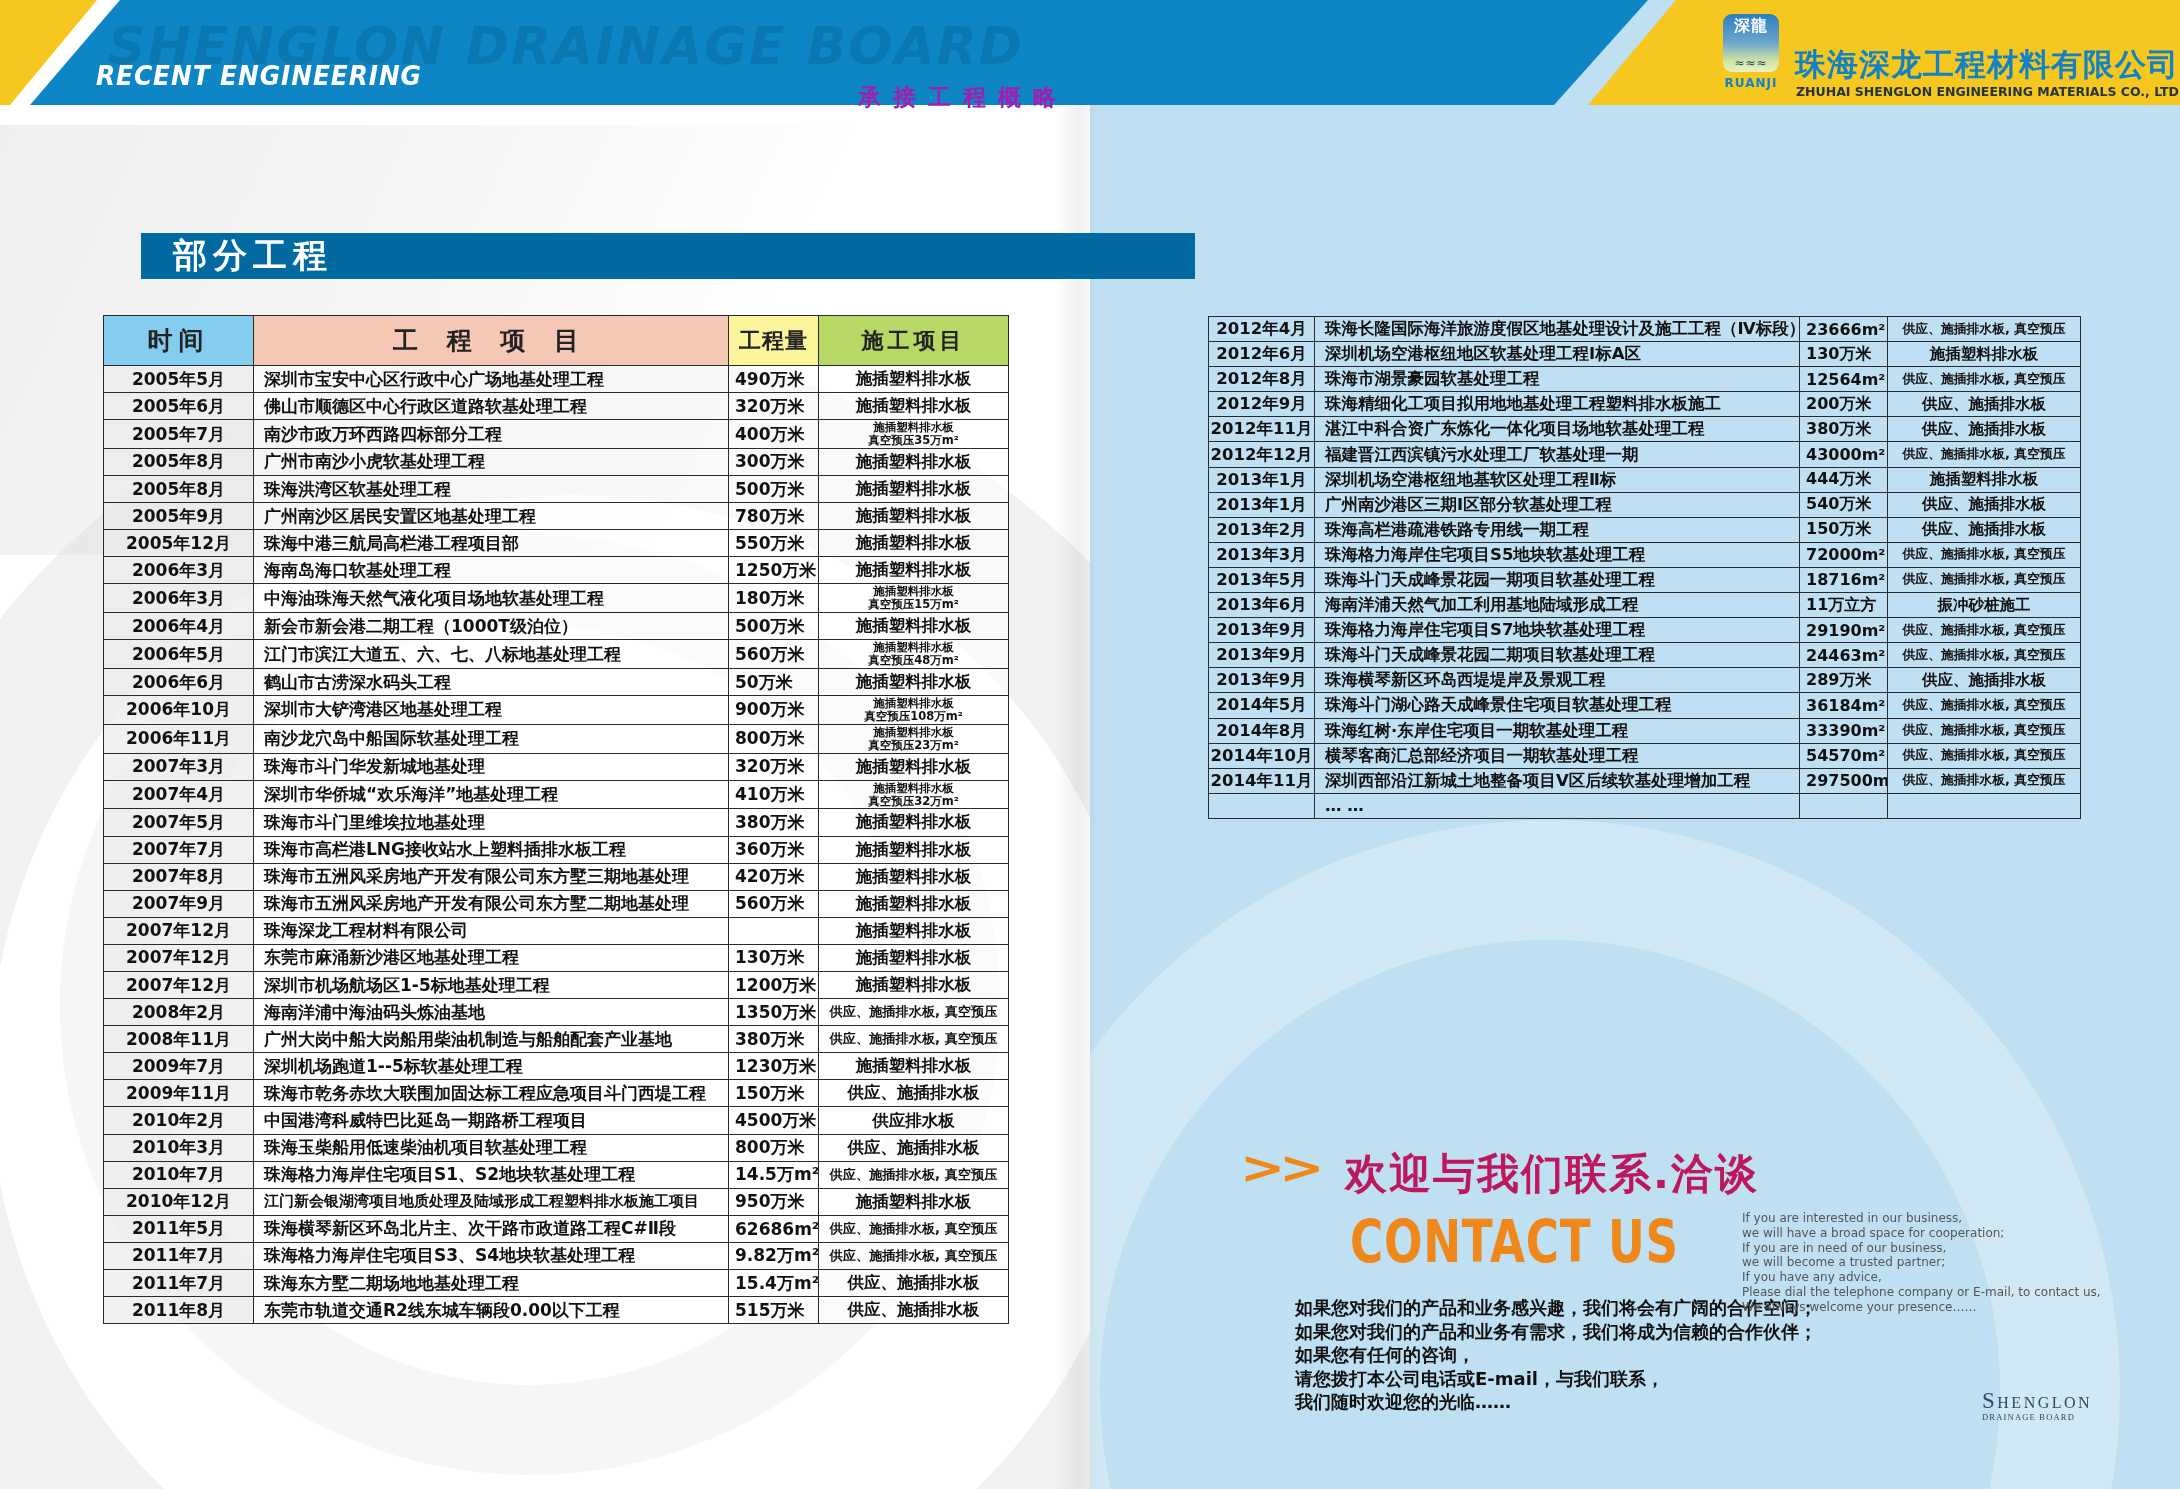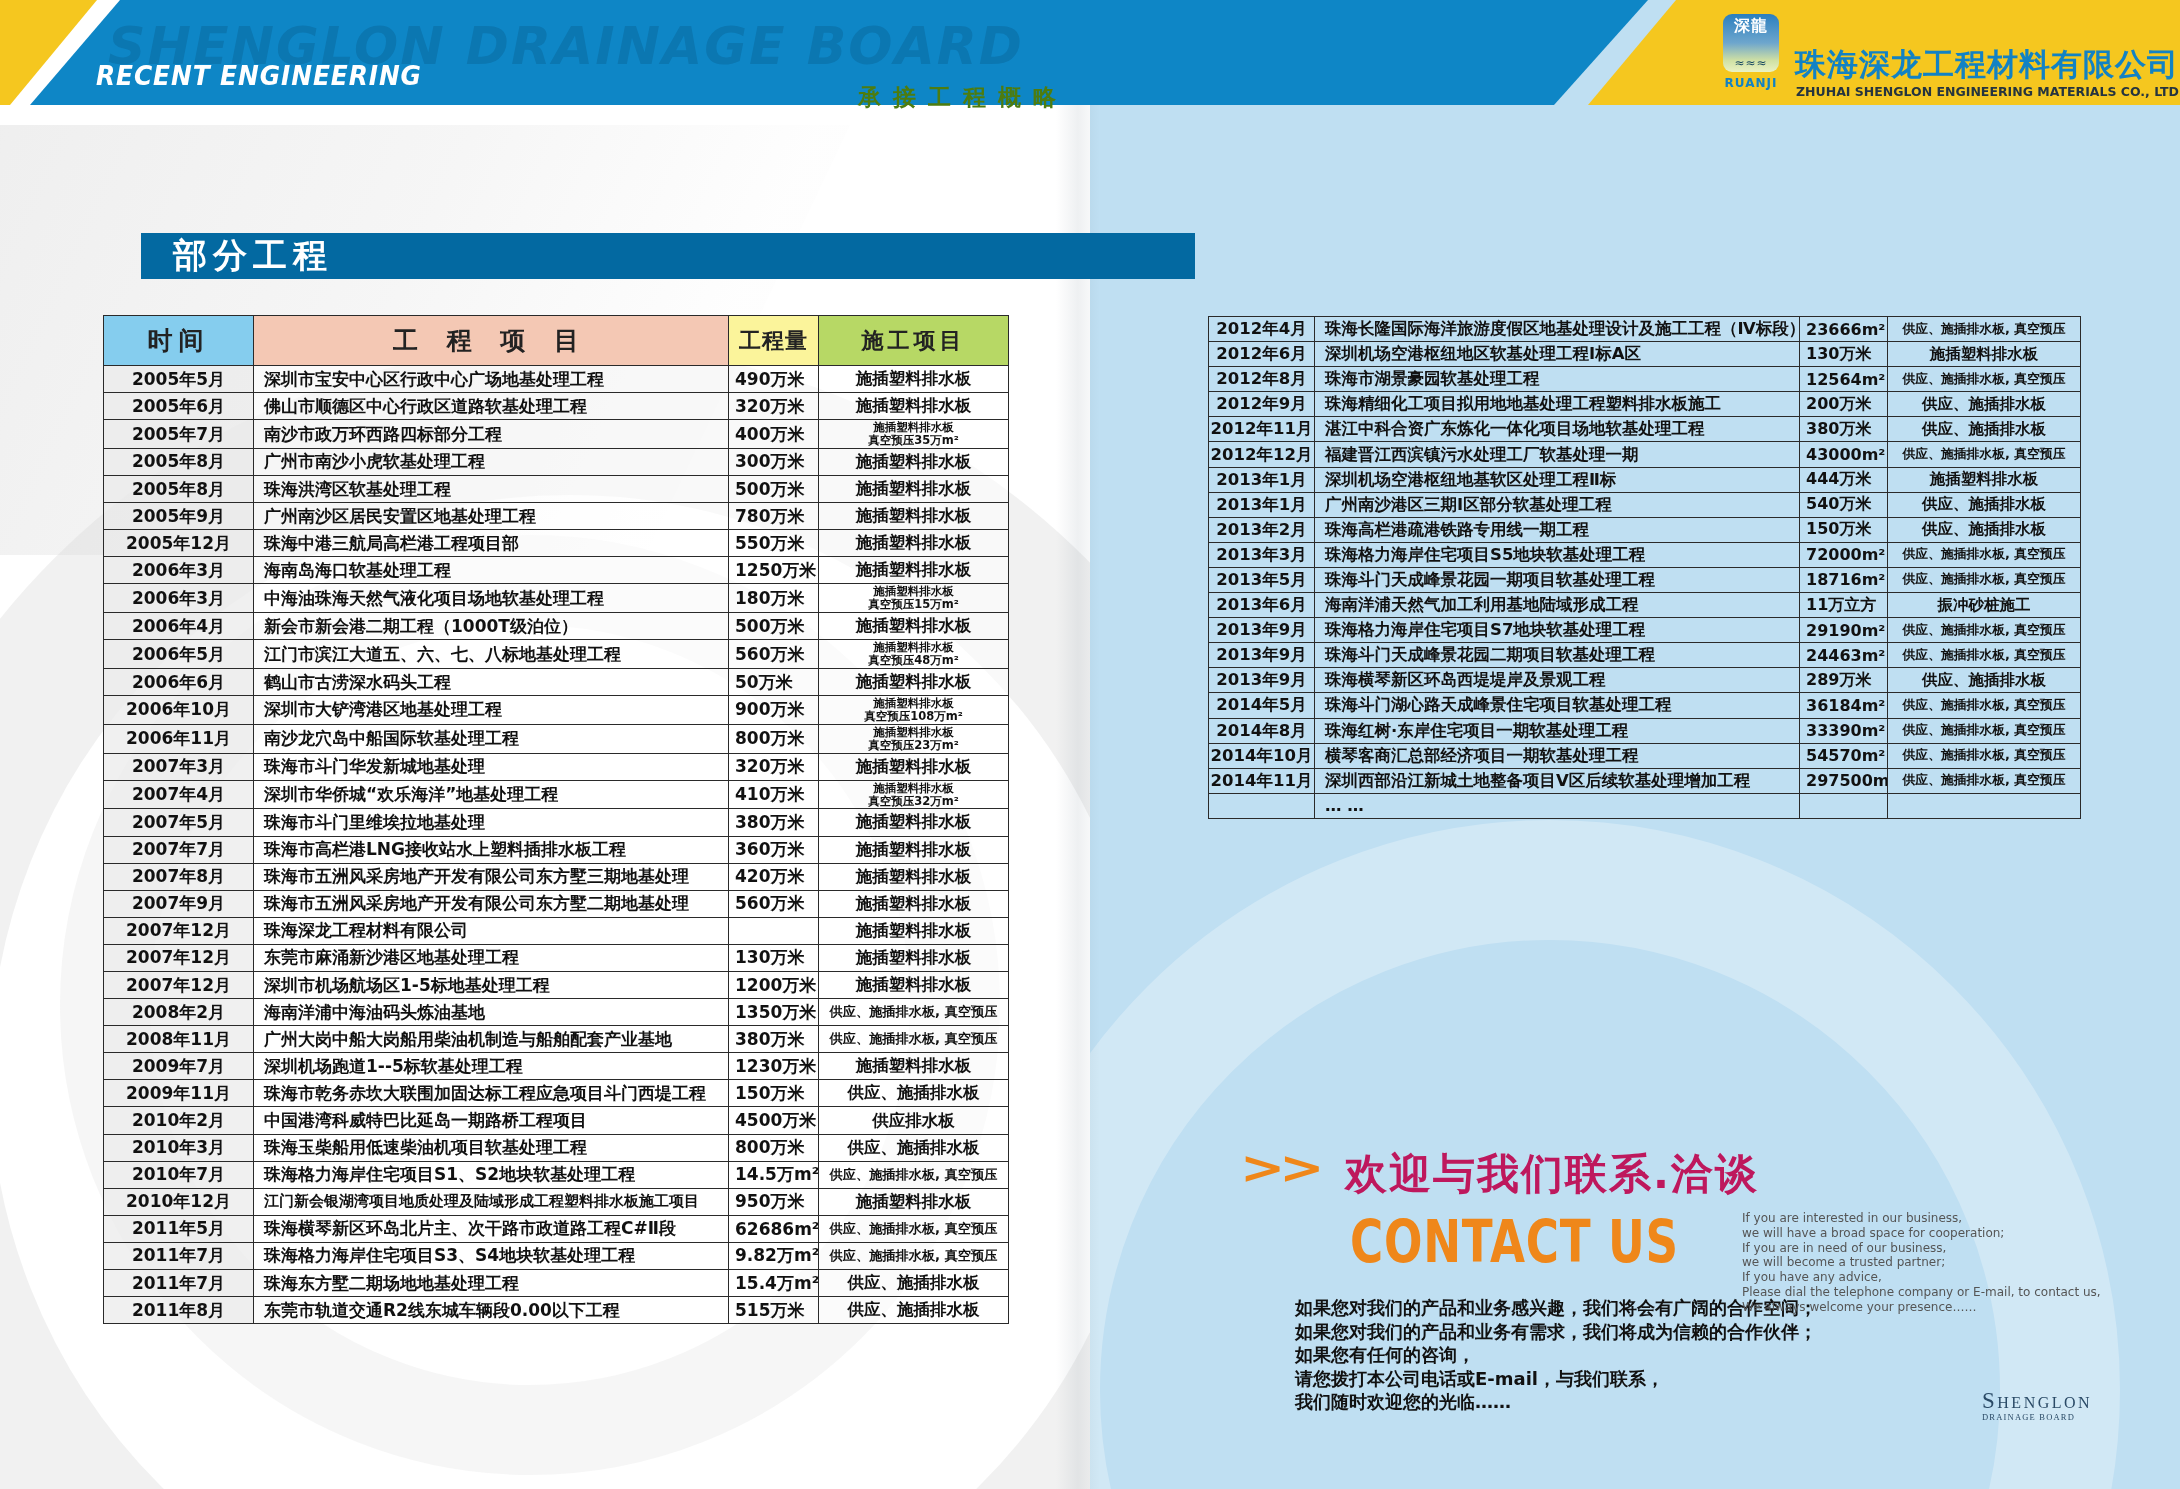--- a/index.html
+++ b/index.html
@@ -28,21 +28,21 @@
   .wedge-yellow{position:absolute;left:0;top:0;width:140px;height:105px;background:#f5c71f;
                 clip-path:polygon(0 0,97px 0,10px 105px,0 105px);}
   .band-blue{position:absolute;left:0;top:0;width:1660px;height:105px;background:#0e86c6;
              clip-path:polygon(120px 0,1648px 0,1554px 105px,30px 105px);}
   .band-yellow{position:absolute;left:1560px;top:0;width:620px;height:105px;background:#f5c71f;
                clip-path:polygon(116px 0,620px 0,620px 105px,28px 105px);}
   .wm-text{position:absolute;left:108px;top:16px;font-size:52px;font-style:italic;font-weight:900;
            letter-spacing:2px;color:#0b72aa;opacity:.75;white-space:nowrap;}
   .recent{position:absolute;left:96px;top:60px;font-size:27px;font-style:italic;font-weight:600;
           color:#ffffff;letter-spacing:1px;transform:scaleX(.92);transform-origin:left;white-space:nowrap;}
-  .center-title{position:absolute;left:858px;top:82px;font-size:23px;font-weight:800;color:#4d7c0f;
+  .center-title{position:absolute;left:858px;top:82px;font-size:23px;font-weight:800;color:#a21caf;
                 letter-spacing:12px;white-space:nowrap;}
   .logo{position:absolute;left:1723px;top:14px;width:56px;height:58px;border-radius:9px;
         background:linear-gradient(180deg,#2a7fbf 0%,#6ea6cd 50%,#cfe0a4 80%,#eaf2c4 100%);
         display:flex;flex-direction:column;align-items:center;justify-content:space-between;
         padding:4px 0 3px 0;box-sizing:border-box;}
   .logo-glyph{color:#ffffff;font-size:16px;font-weight:800;letter-spacing:1px;line-height:1;}
   .logo-waves{color:#14455f;font-size:12px;line-height:.8;letter-spacing:1px;}
   .logo-sub{position:absolute;left:1716px;top:76px;width:70px;text-align:center;font-size:12px;
             font-weight:800;color:#1282c4;letter-spacing:1px;}
   .company-cn{position:absolute;left:1795px;top:44px;font-size:31px;font-weight:800;color:#1282c4;

